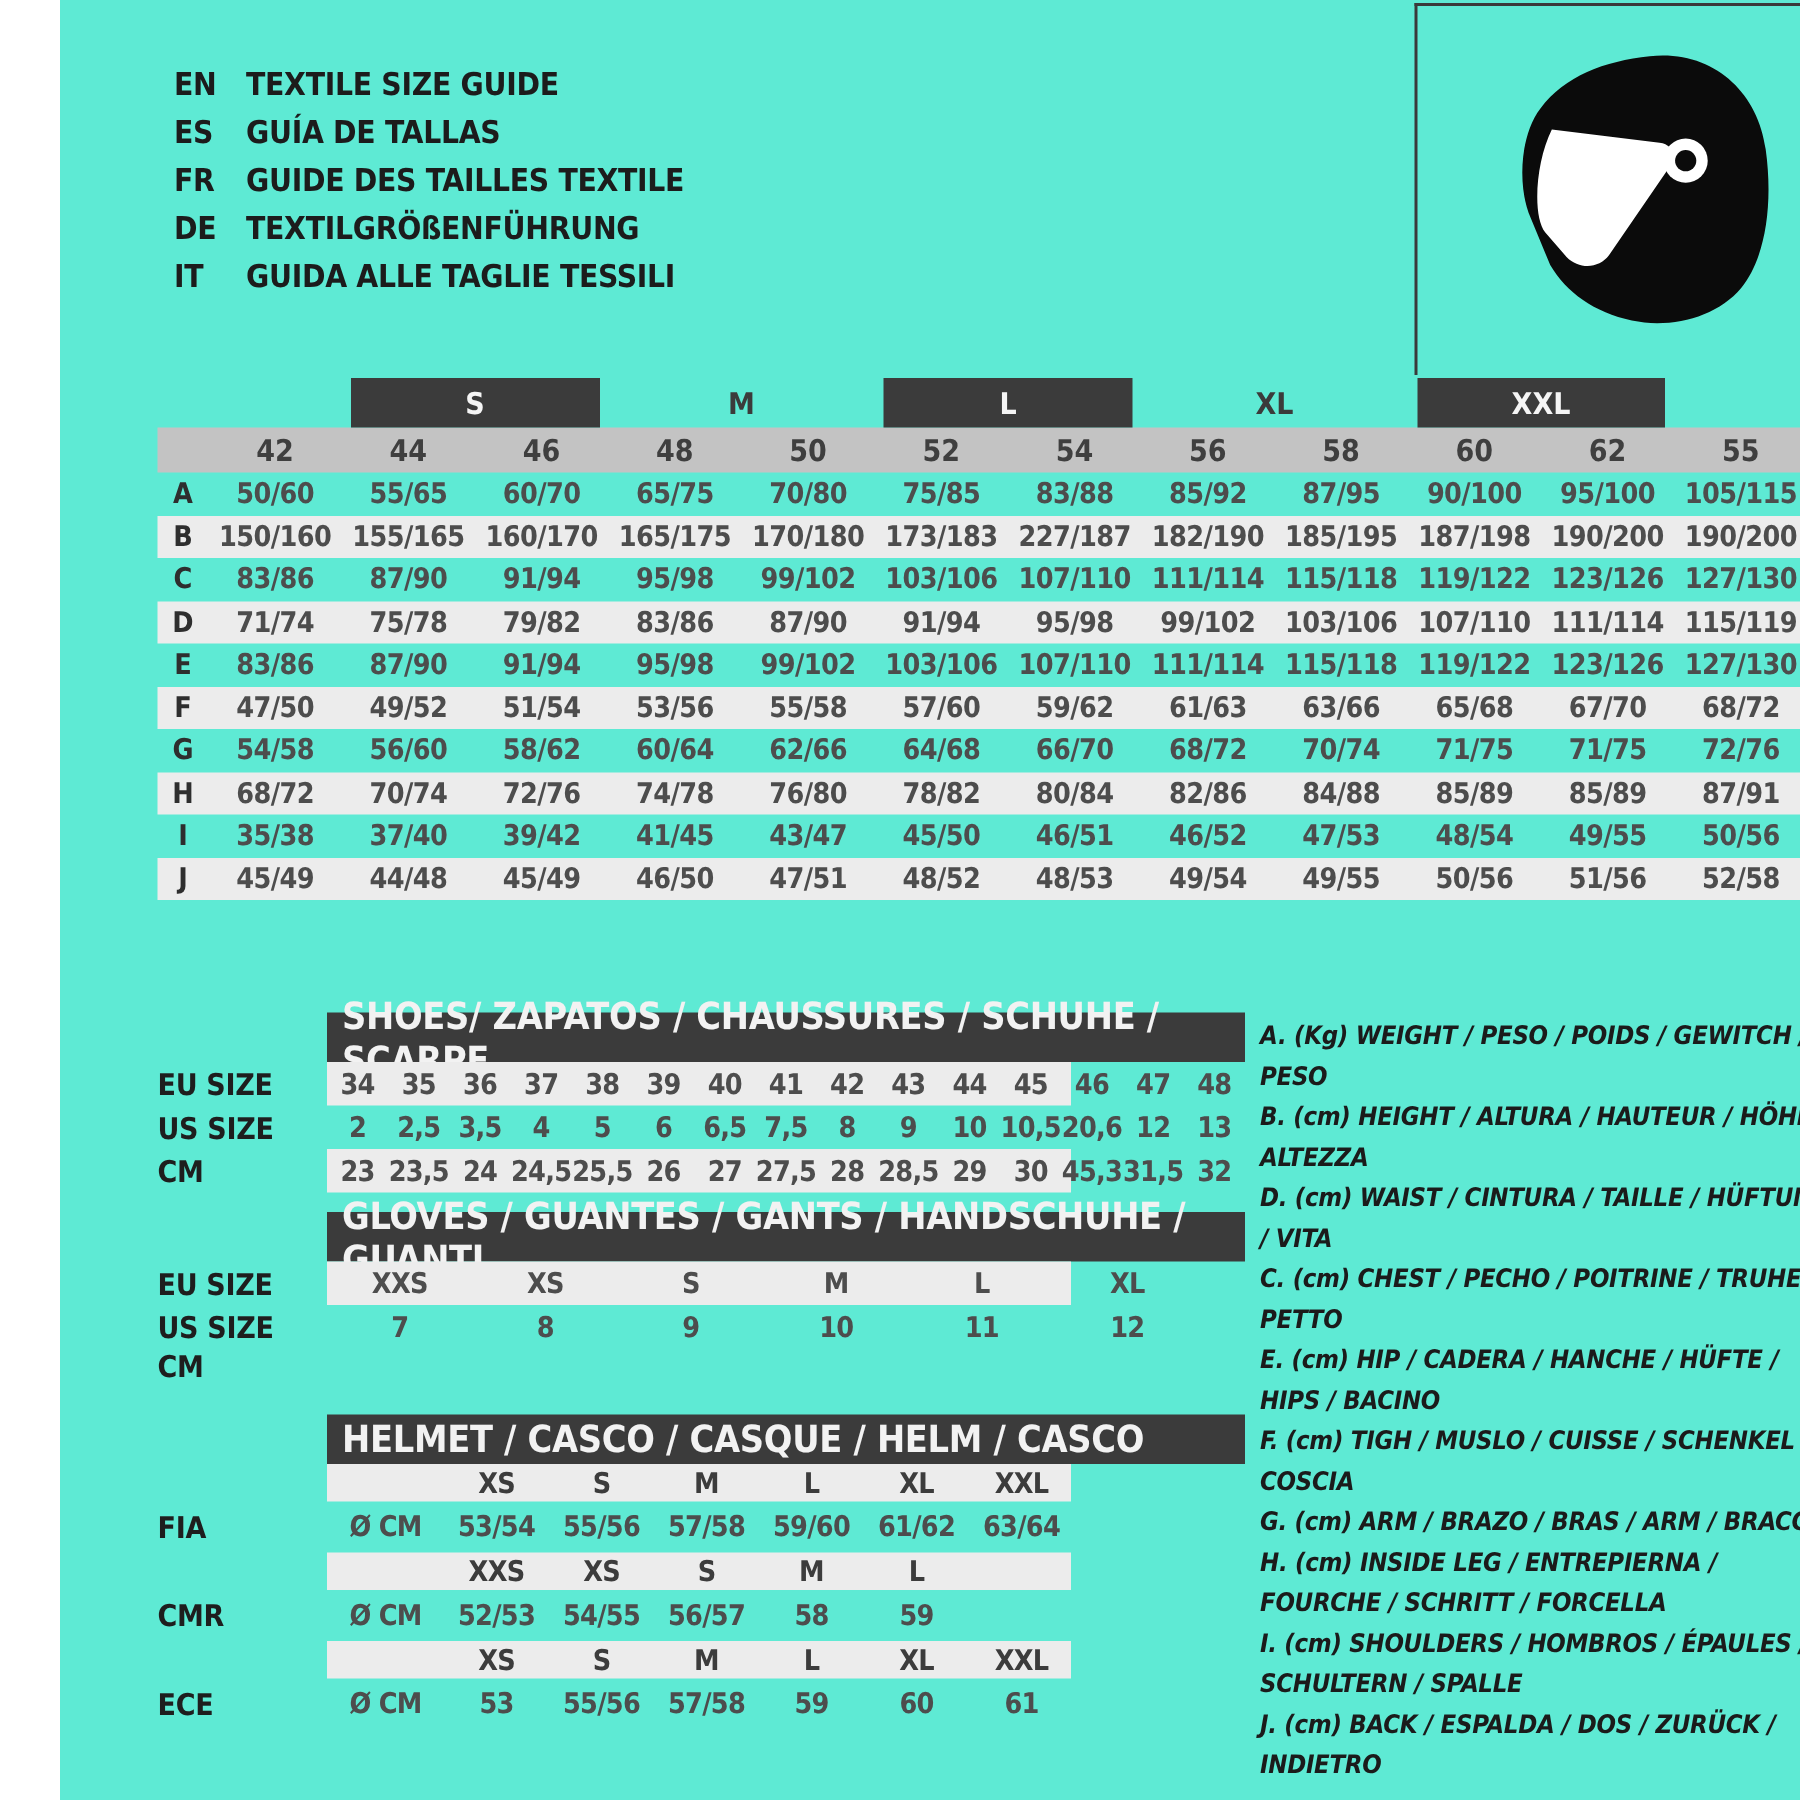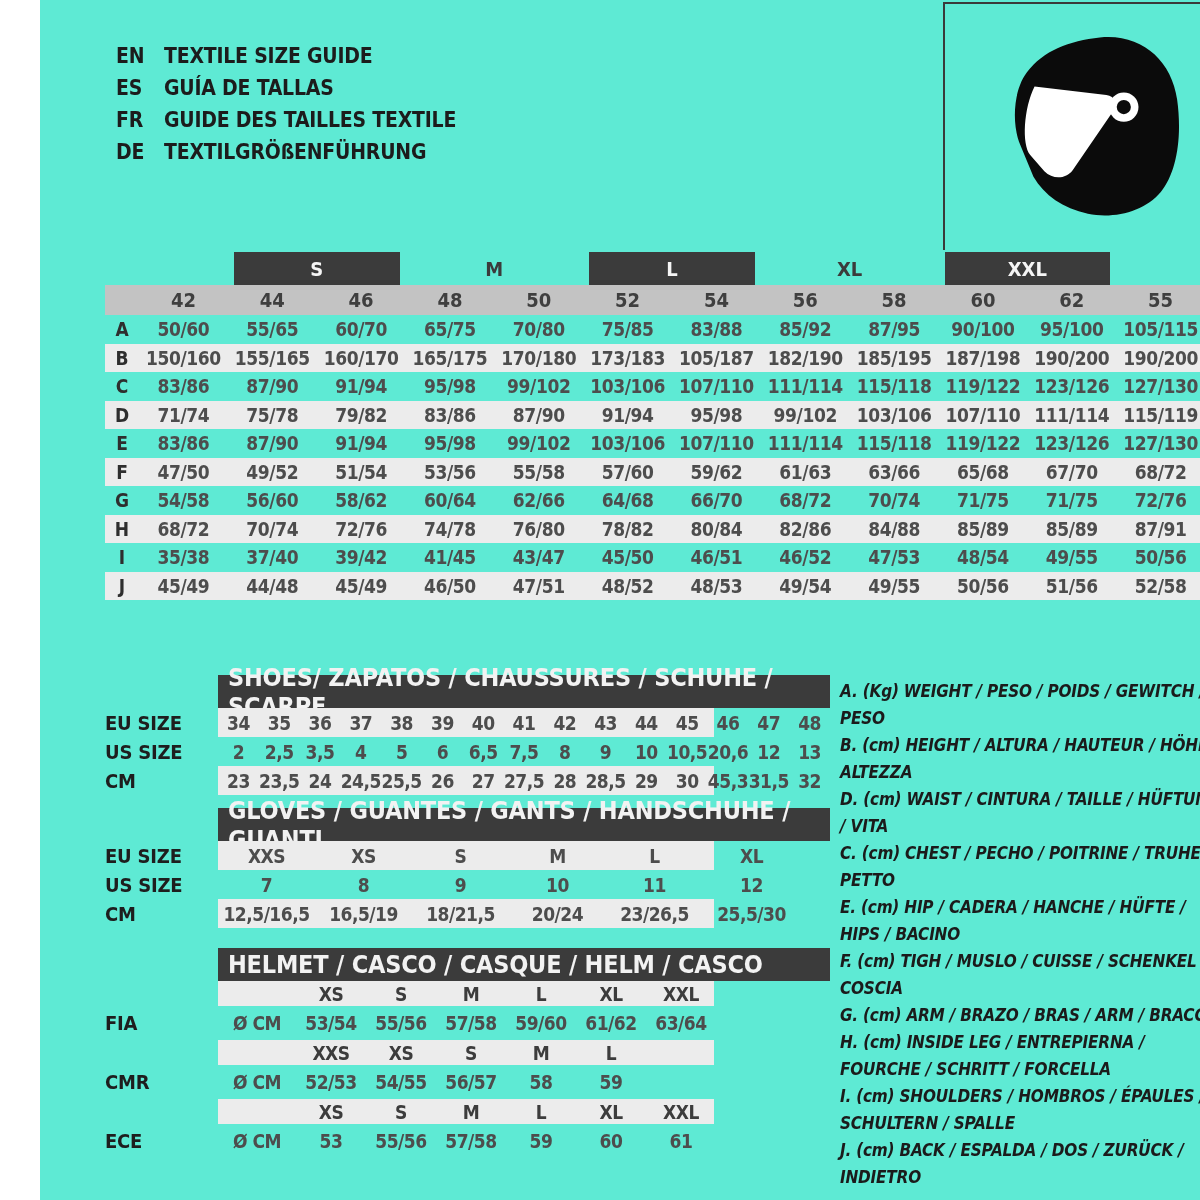--- a/index.html
+++ b/index.html
@@ -61,20 +61,24 @@
         <div class="lang-label">GUÍA DE TALLAS</div>
       </div>
       <div class="lang-row">
         <div class="lang-code">FR</div>
         <div class="lang-label">GUIDE DES TAILLES TEXTILE</div>
       </div>
       <div class="lang-row">
         <div class="lang-code">DE</div>
         <div class="lang-label">TEXTILGRÖßENFÜHRUNG</div>
       </div>
+      <div class="lang-row">
+        <div class="lang-code">IT</div>
+        <div class="lang-label">GUIDA ALLE TAGLIE TESSILI</div>
+      </div>
     </div>
 
   <div class="helmet-wrap">
     <svg viewBox="0 0 160 170" width="175" height="185">
       <path fill="#0b0b0b" d="M 84,5
         C 122,1 150,26 155,62
         C 160,98 154,130 140,147
         C 125,165 97,172 73,167
         C 50,162 33,150 23,133
         L 11,104
@@ -137,21 +141,21 @@
           <div class="val-cell">105/115</div>
         </div>
         <div class="grid13 data-row shade">
           <div class="letter-cell">B</div>
           <div class="val-cell">150/160</div>
           <div class="val-cell">155/165</div>
           <div class="val-cell">160/170</div>
           <div class="val-cell">165/175</div>
           <div class="val-cell">170/180</div>
           <div class="val-cell">173/183</div>
-          <div class="val-cell">105/187</div>
+          <div class="val-cell">227/187</div>
           <div class="val-cell">182/190</div>
           <div class="val-cell">185/195</div>
           <div class="val-cell">187/198</div>
           <div class="val-cell">190/200</div>
           <div class="val-cell">190/200</div>
         </div>
         <div class="grid13 data-row">
           <div class="letter-cell">C</div>
           <div class="val-cell">83/86</div>
           <div class="val-cell">87/90</div>
@@ -370,28 +374,20 @@
               <div class="cell">7</div>
               <div class="cell">8</div>
               <div class="cell">9</div>
               <div class="cell">10</div>
               <div class="cell">11</div>
               <div class="cell">12</div>
             </div>
           </div>
           <div class="sub-row">
             <div class="sub-label">CM</div>
-            <div class="cells srow cols6 shade">
-              <div class="cell">12,5/16,5</div>
-              <div class="cell">16,5/19</div>
-              <div class="cell">18/21,5</div>
-              <div class="cell">20/24</div>
-              <div class="cell">23/26,5</div>
-              <div class="cell">25,5/30</div>
-            </div>
           </div>
         </div>
     </div>
 
     <div class="gap20"></div>
 
     <div>
       <div class="sub-row">
         <div class="sub-label"></div>
         <div class="sub-title">HELMET / CASCO / CASQUE / HELM / CASCO</div>

